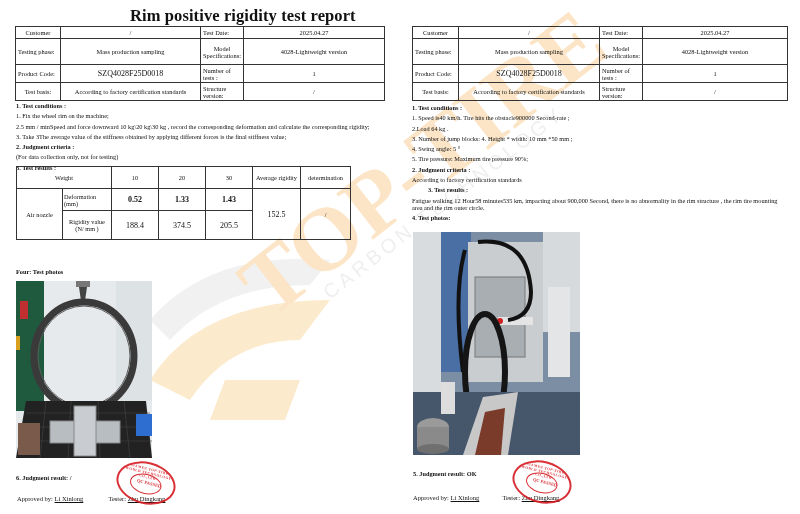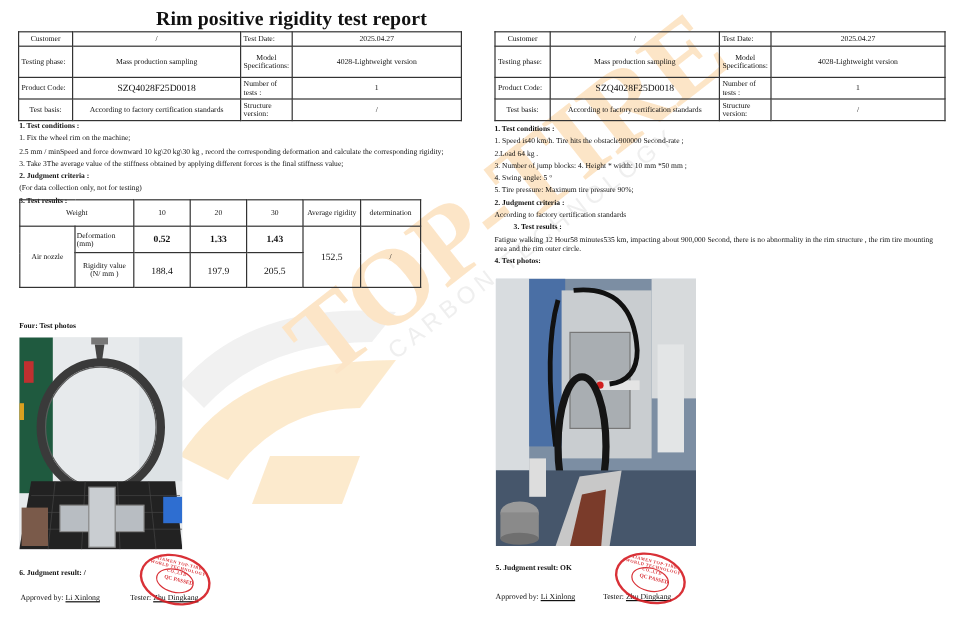--- a/index.html
+++ b/index.html
@@ -123,21 +123,21 @@
       <td class="bnum">1.43</td>
       <td rowspan="2" class="num">152.5</td>
       <td rowspan="2">/</td>
     </tr>
     <tr style="height:29px">
       <td>
         <span>Rigidity value</span><br>
         <span>(N/ mm )</span>
       </td>
       <td class="num">188.4</td>
-      <td class="num">197.9</td>
+      <td class="num">374.5</td>
       <td class="num">205.5</td>
     </tr>
   </tbody>
     </table>
 
   <div class="block bold" style="left:16px; top:268px;">Four: Test photos</div>
 
   <div class="photo" style="left:16px; top:281px; width:136px; height:177px; background:#e9ecee;">
     <svg width="136" height="177">
       <rect x="0" y="0" width="136" height="177" fill="#e7eaec"></rect>

